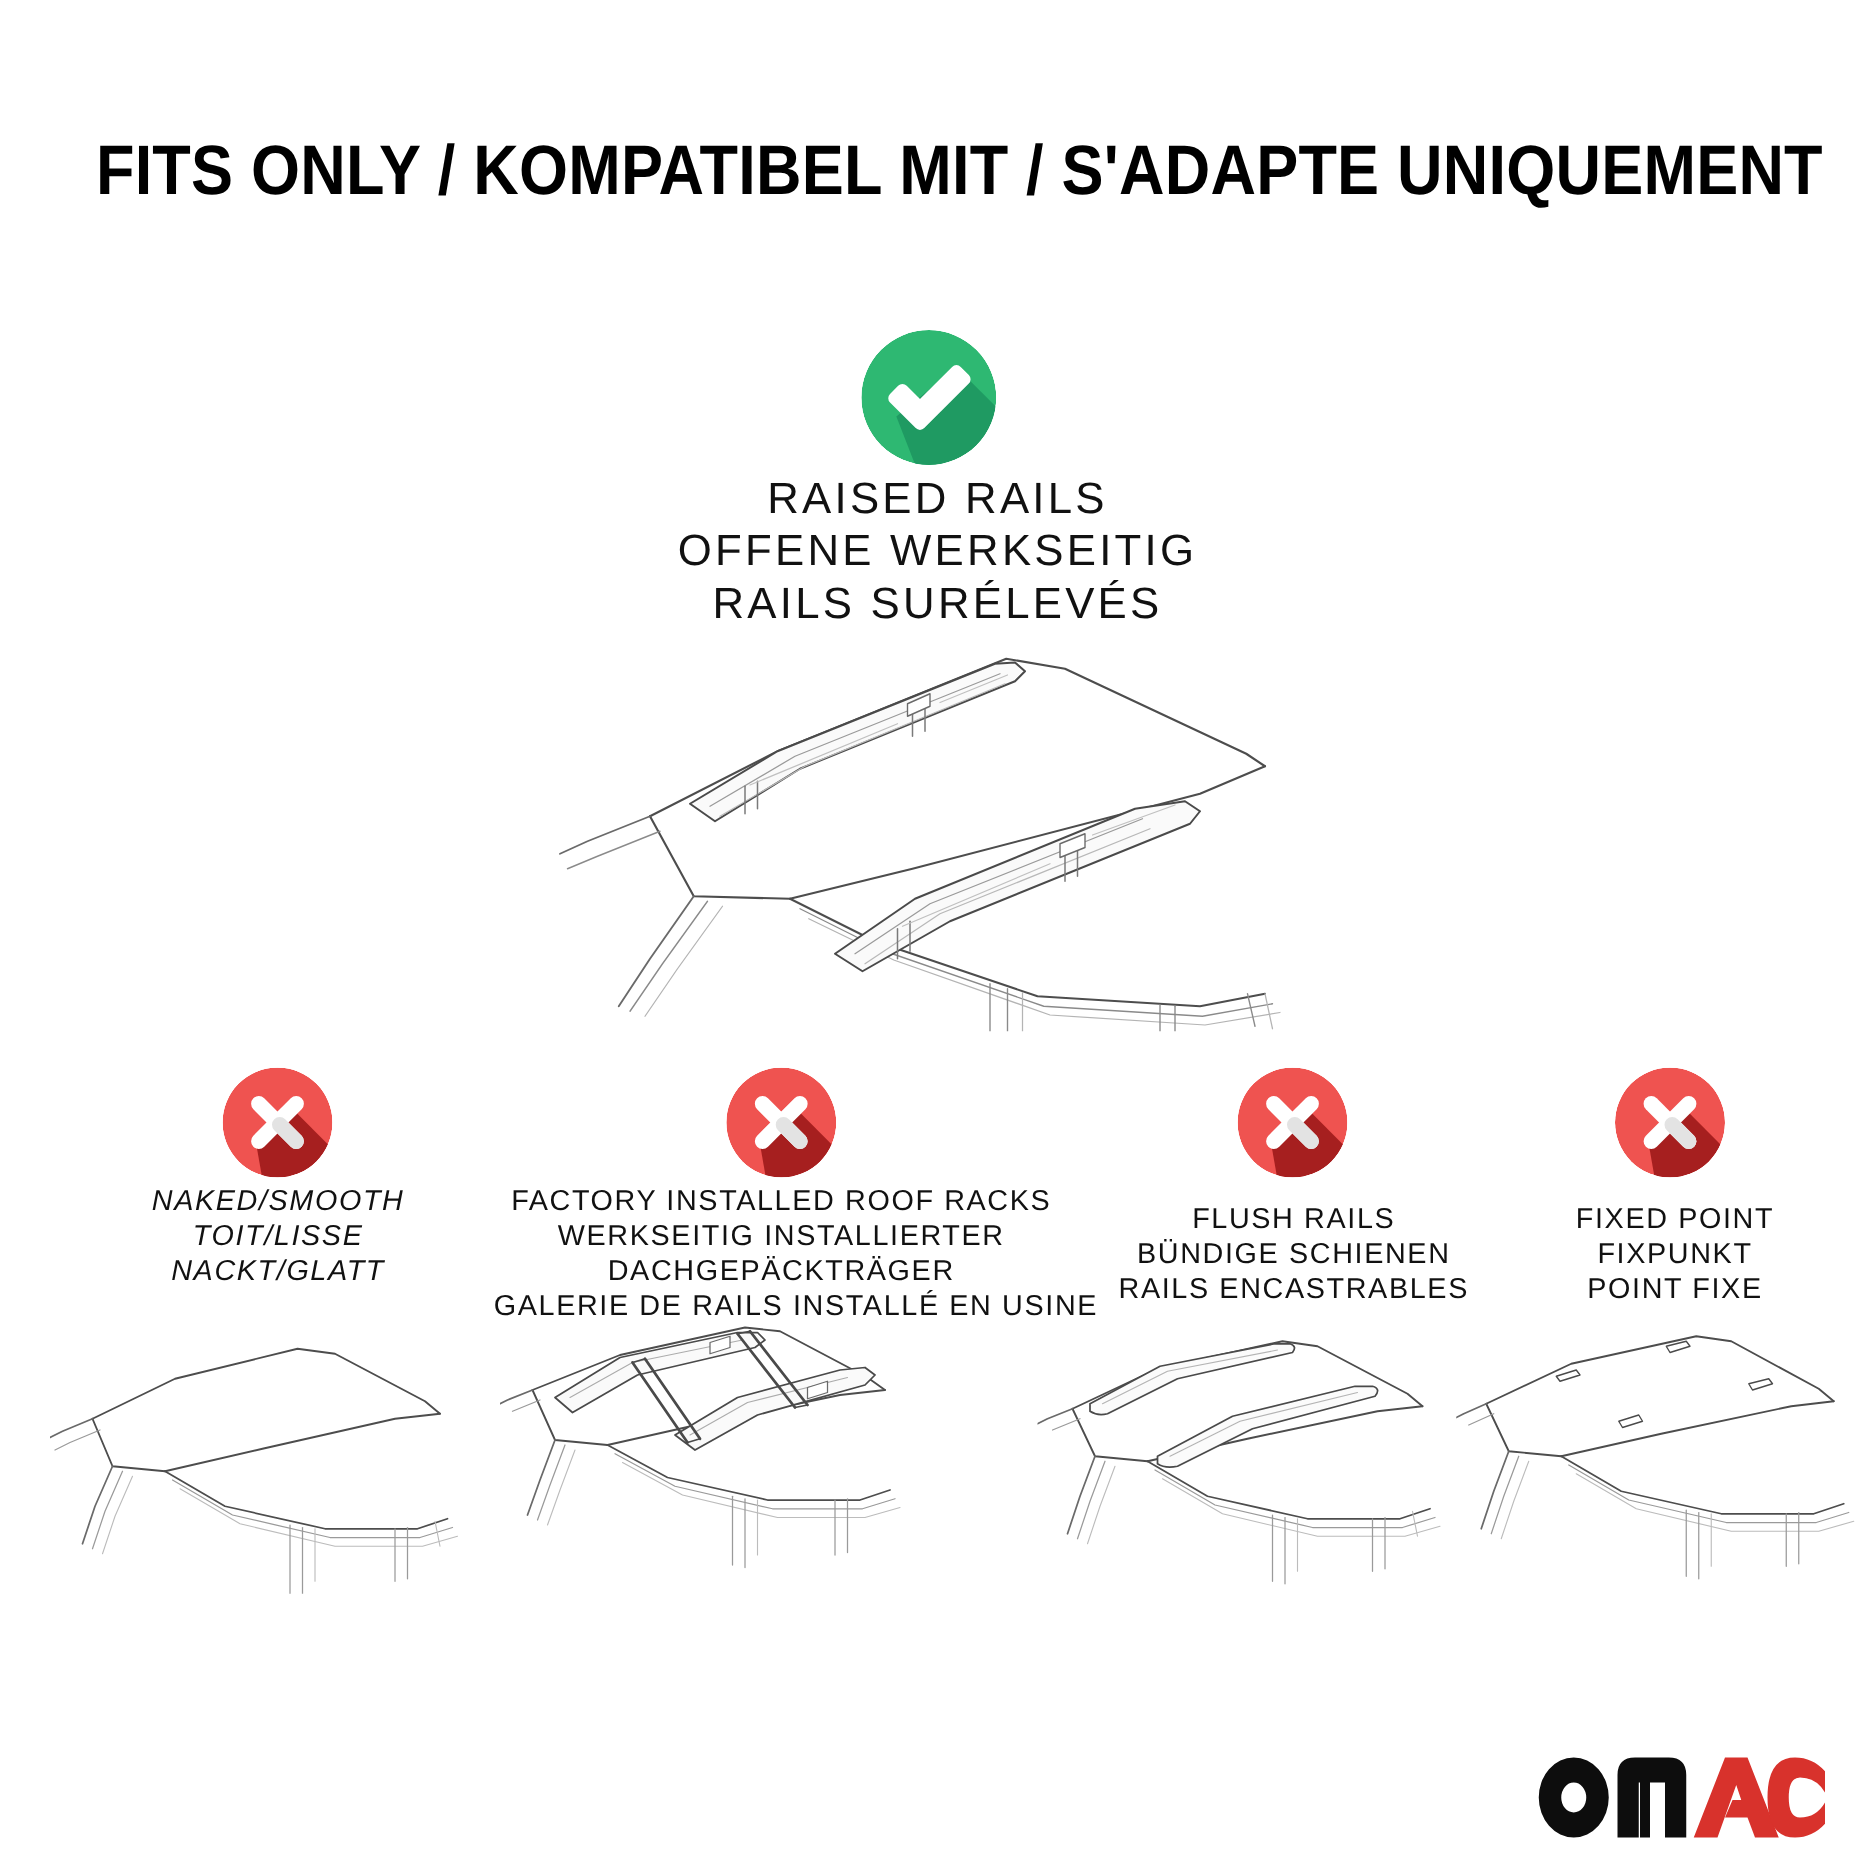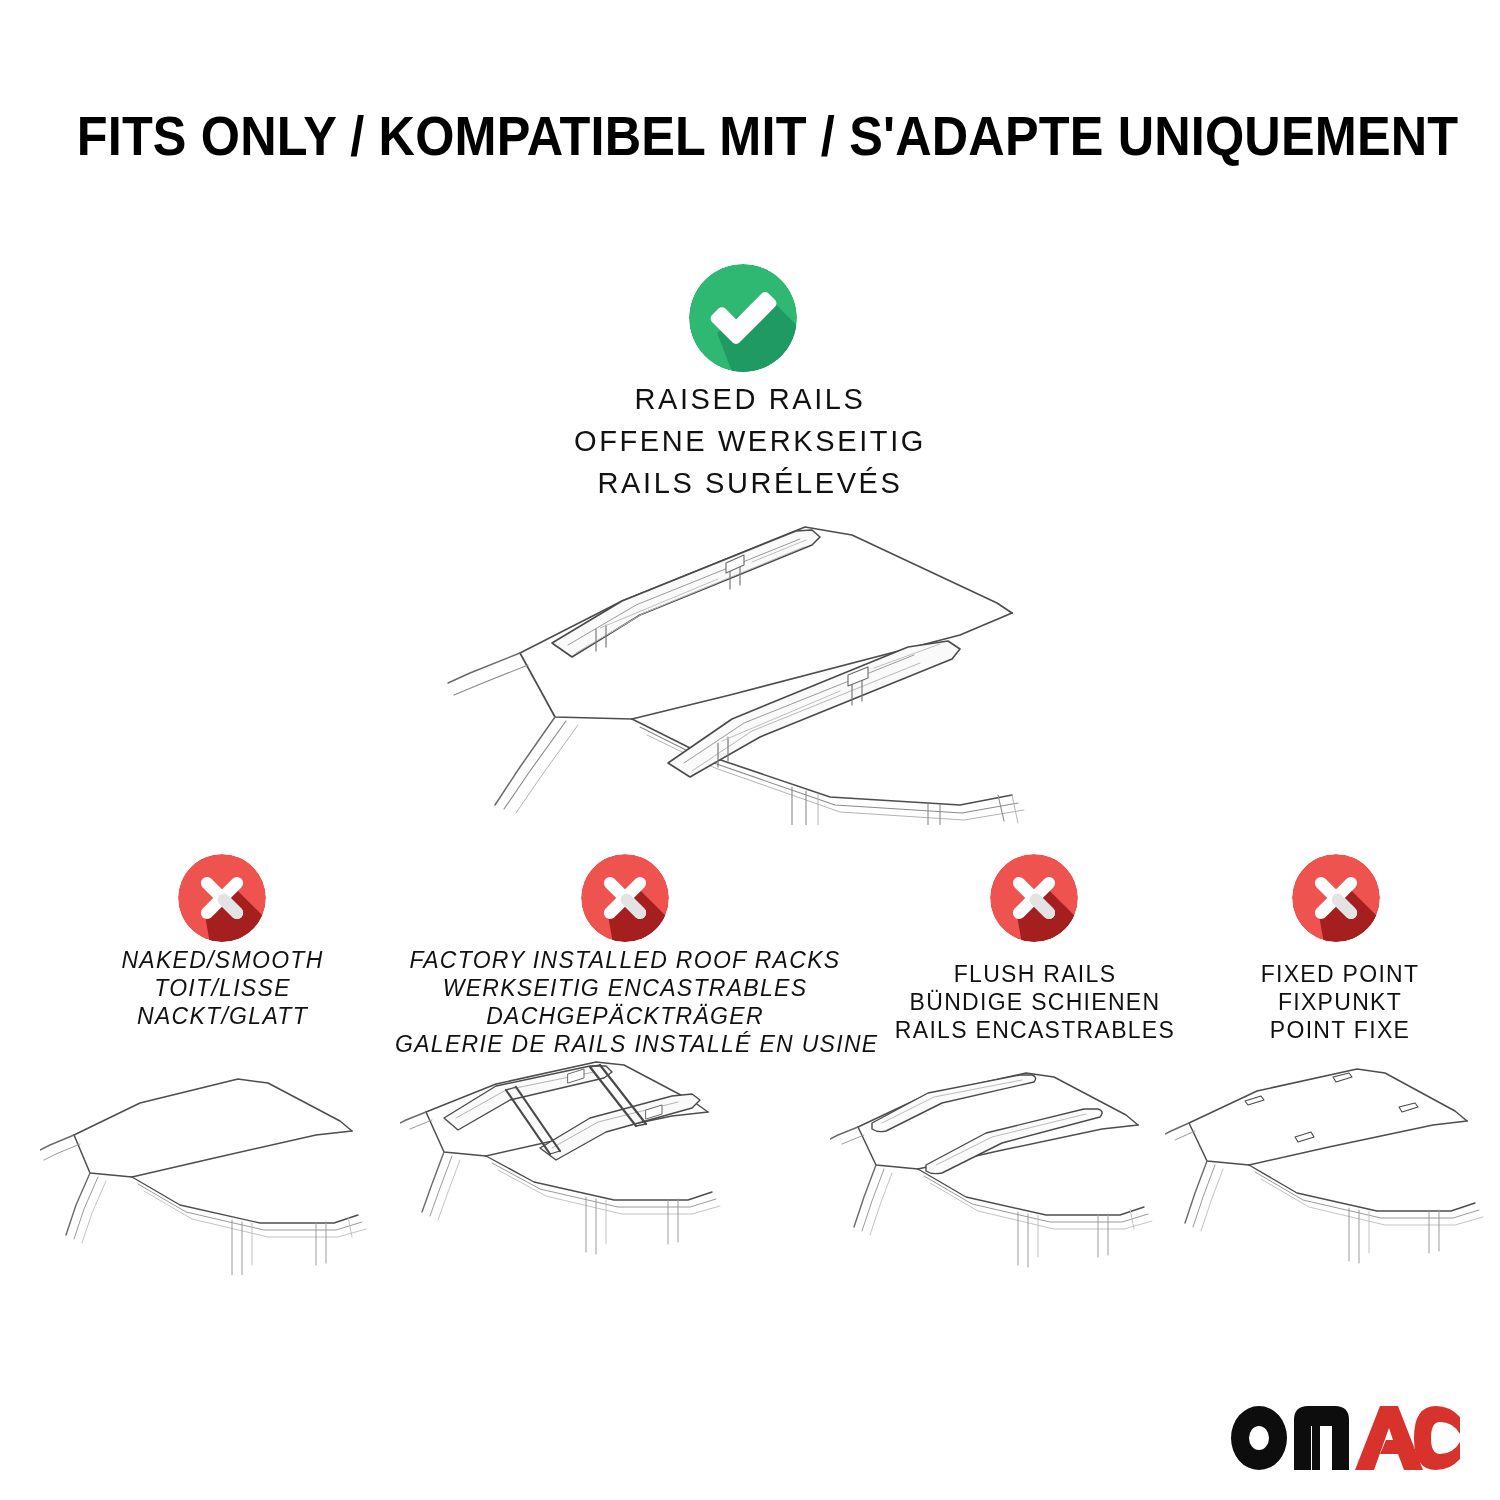--- a/index.html
+++ b/index.html
@@ -55,21 +55,21 @@
     display: block;
     white-space: nowrap;
   }
 
   #hero-caption {
     left: 450px;
     top: 378px;
     width: 600px;
   }
   #hero-caption .cap-line {
-    font-size: 29px;
+    font-size: 35px;
     line-height: 42px;
     letter-spacing: 2.6px;
     font-weight: 400;
   }
 
   .neg-caption .cap-line {
     font-size: 23px;
     line-height: 28px;
     letter-spacing: 1.3px;
     font-weight: 400;
@@ -232,23 +232,23 @@
         <circle cx="50" cy="50" r="50" fill="#ef5350"></circle>
         <path d="M62 36 L100 74 L100 100 L36 100 L30 66 Z" fill="#a61f1f"></path>
         <g stroke="#ffffff" stroke-width="14" stroke-linecap="round">
           <line x1="33" y1="33" x2="67" y2="67"></line>
           <line x1="67" y1="33" x2="33" y2="67"></line>
         </g>
         <line x1="52" y1="52" x2="67" y2="67" stroke="#e3e3e3" stroke-width="14" stroke-linecap="round"></line>
       </g>
     </svg>
   </div>
-  <div class="cap-block neg-caption" style="left:395px; top:946px; width:460px;font-style:italic;">
+  <div class="cap-block neg-caption" style="left:395px; top:946px; width:460px;">
     <span class="cap-line">FACTORY INSTALLED ROOF RACKS</span>
-    <span class="cap-line">WERKSEITIG ENCASTRABLES</span>
+    <span class="cap-line">WERKSEITIG INSTALLIERTER</span>
     <span class="cap-line">DACHGEPÄCKTRÄGER</span>
     <span class="cap-line">GALERIE DE RAILS INSTALLÉ EN USINE</span>
   </div>
   <div class="roof" style="left:400px; top:1060px; width:370px; height:215px;">
     <svg viewBox="0 0 370 215" xmlns="http://www.w3.org/2000/svg" fill="none" stroke="#5a5a5a" stroke-width="1.4" stroke-linecap="round" stroke-linejoin="round">
 
       <path d="M26 52 L96 24 L196 2 L224 5 L294 42 L308 52" stroke="#4d4d4d" stroke-width="1.5"></path>
       <path d="M26 52 L44 92 L86 96" stroke="#4d4d4d" stroke-width="1.5"></path>
       <path d="M86 96 L166 78 L272 56 L308 52" stroke="#4d4d4d" stroke-width="1.5"></path>
       <path d="M26 52 L6 60 L0 63" stroke="#6a6a6a"></path>

